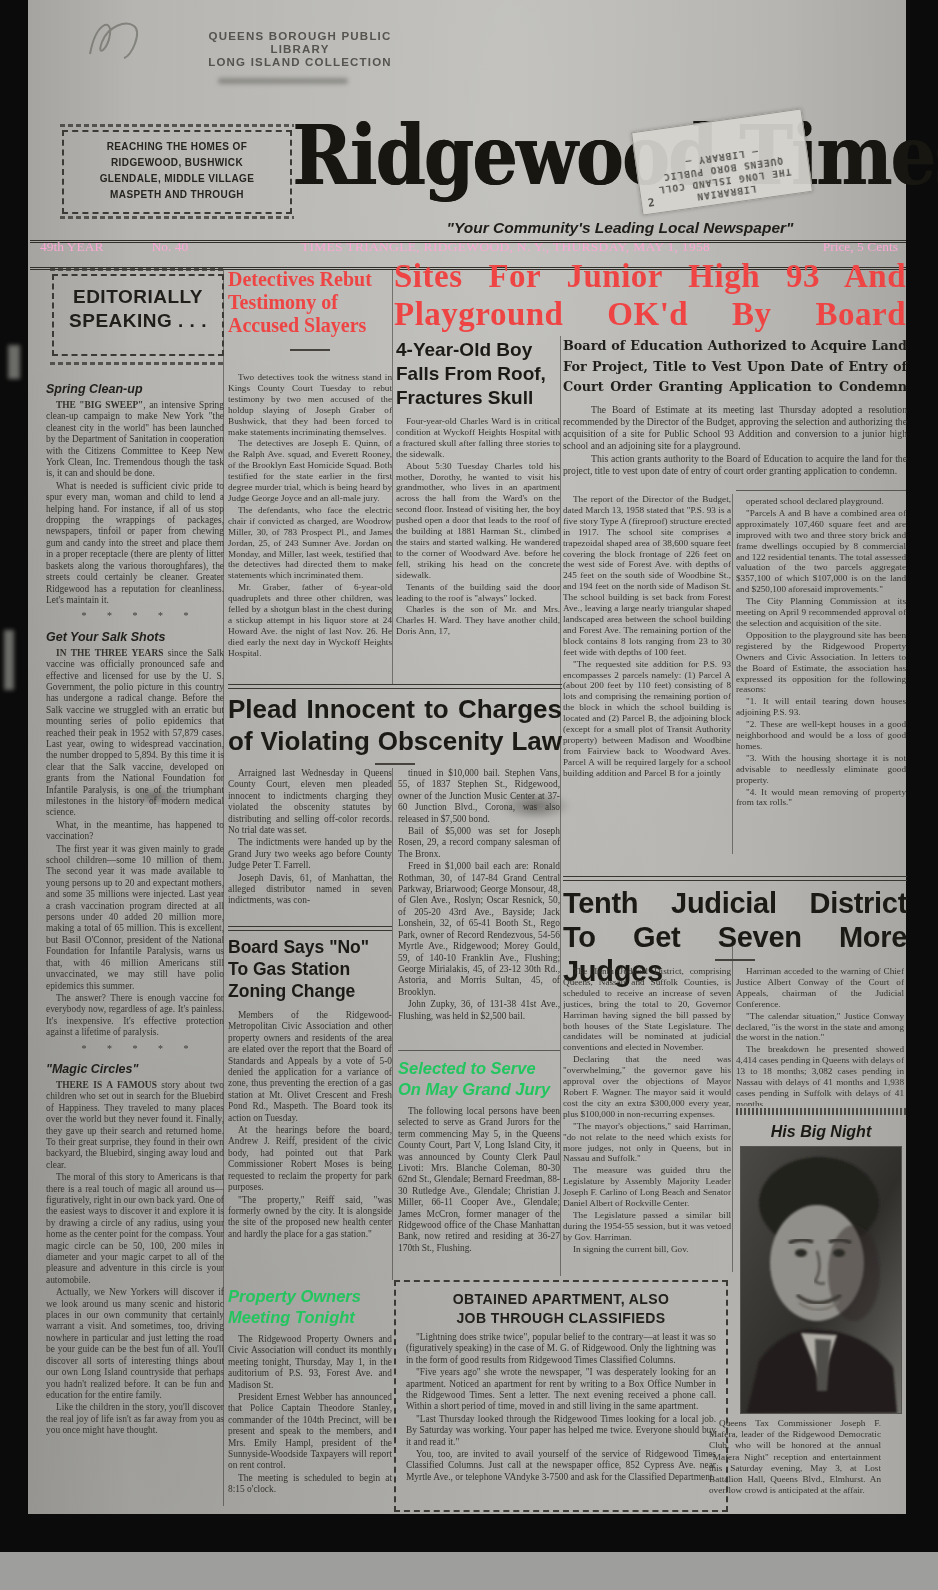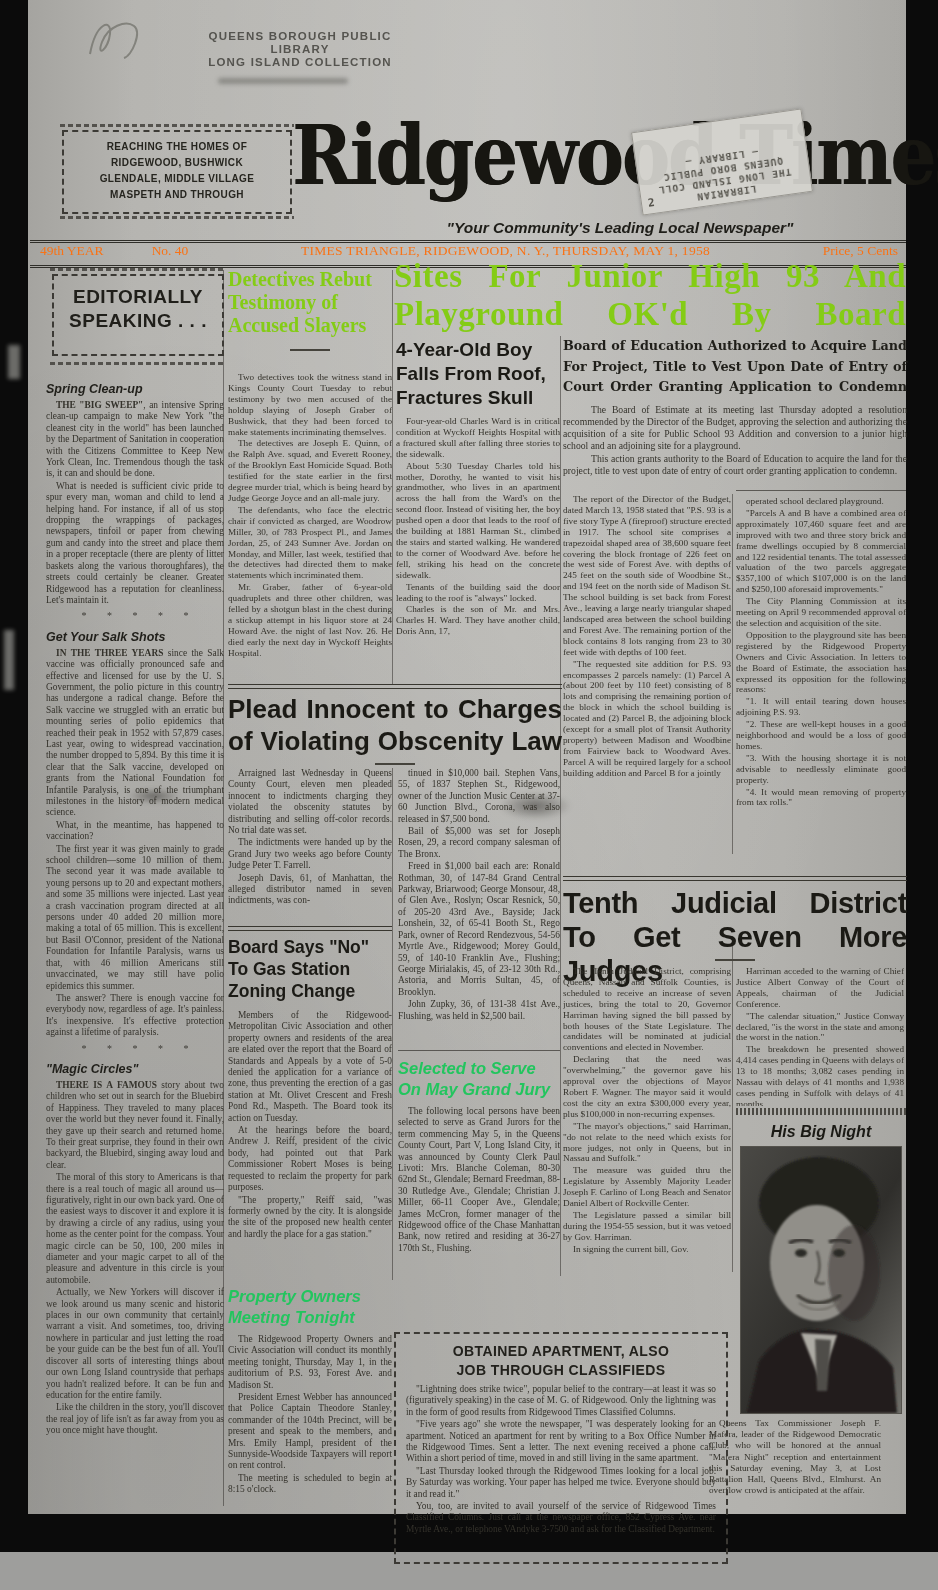--- a/index.html
+++ b/index.html
@@ -26,41 +26,41 @@
   .mast-title{font-family:"DejaVu Serif",serif;font-weight:700;font-size:72px;letter-spacing:-2px;
               color:#171611;transform:scaleY(1.14);transform-origin:top left;white-space:nowrap;
               text-shadow:.7px 0 0 #171611}
   .own-stamp{width:172px;height:84px;background:rgba(213,212,207,.93);border:1px solid #96948e;
              transform:rotate(-8deg);box-shadow:0 0 4px rgba(0,0,0,.25)}
   .own-inner{position:absolute;inset:4px;transform:rotate(180deg);text-align:center;
              font:700 9.5px/12px "DejaVu Sans Mono",monospace;letter-spacing:1px;color:#55534c;filter:blur(.35px)}
   .own-num{position:absolute;left:6px;bottom:4px;font:700 11px "DejaVu Sans Mono",monospace;color:#55534c}
   .tagline{width:380px;text-align:center;font:italic 700 15.5px "Liberation Sans",sans-serif;color:#1f1e19}
   .dateline{width:876px;height:28px;border-top:3px double #2f2e29;border-bottom:3px double #2f2e29;
-            display:flex;align-items:flex-start;font:13.5px "Liberation Serif",serif;color:#f97316;padding:0 8px}
+            display:flex;align-items:flex-end;font:13.5px "Liberation Serif",serif;color:#f9a8d4;padding:12px 8px}
   .dateline .yr{margin-left:2px}.dateline .no{margin-left:48px}
   .dateline .ctr{flex:1;text-align:center;letter-spacing:.3px}
 
   
   .vline{width:1px;background:rgba(52,50,45,.55)}
   .hline{height:1px;background:rgba(52,50,45,.7)}
   .drule{height:5px;border-top:1px solid #38362f;border-bottom:1px solid #38362f}
   .hatch{height:7px;background:repeating-linear-gradient(90deg,#3a3832 0 2px,transparent 2px 4px);opacity:.85}
   .crule{width:40px;height:0;border-top:2px solid #45433c;margin:3px auto}
 
   
   .body{font:9.4px/11.4px "Liberation Serif",serif;text-align:justify;color:#34322b;overflow:hidden}
   .dense{font-size:9.2px;line-height:10.9px}
   .para{text-indent:10px;margin:0 0 1px}
   .lead-ind .para{text-indent:28px}
   .ed-head{font:italic 700 12.5px/15px "Liberation Sans",sans-serif;color:#201f1a;margin:8px 0 3px}
   .sep{text-align:center;word-spacing:18px;font-size:10px;color:#3c3a34;margin:4px 0}
   .ed-box{border:2px dashed #3c3a35;text-align:center;padding-top:9px;
           font:700 19px/24px "Liberation Sans",sans-serif;letter-spacing:.5px;color:#201f1a}
-  .hl-serif{font-family:"Liberation Serif",serif;font-weight:700;color:#84cc16}
+  .hl-serif{font-family:"Liberation Serif",serif;font-weight:700;color:#ef4444}
   .hl-sans{font-family:"Liberation Sans",sans-serif;font-weight:700;color:#1b1a15}
   .ital-head{font:italic 700 16.5px/21px "Liberation Sans",sans-serif;color:#22c55e}
   .stretch{text-align:justify;text-align-last:justify}
   .det-hl{font-size:20px;line-height:23px}
   .sites-line{font-size:33px;line-height:37px;letter-spacing:.5px}
   .subhead{font-family:"DejaVu Serif",serif;font-weight:700;font-size:12.8px;line-height:20.5px;color:#201f1a}
   .obs-line{font-size:26px;line-height:30px}
   .jud-line{font-size:29px;line-height:34px;letter-spacing:-.3px}
   .boy-line{font-size:19px;line-height:24px}
   .gas-line{font-size:17.5px;line-height:22px}
@@ -312,21 +312,21 @@
     <div>Property Owners</div>
     <div>Meeting Tonight</div>
   </div>
   <div class="b body" style="left:228px;top:1334px;width:164px;height:174px">
 
   <p class="para">The Ridgewood Property Owners and Civic Association will conduct its monthly meeting tonight, Thursday, May 1, in the auditorium of P.S. 93, Forest Ave. and Madison St.</p>
       <p class="para">President Ernest Webber has announced that Police Captain Theodore Stanley, commander of the 104th Precinct, will be present and speak to the members, and Mrs. Emily Hampl, president of the Sunnyside-Woodside Taxpayers will report on rent control.</p>
       <p class="para">The meeting is scheduled to begin at 8:15 o'clock.</p>
     </div>
 
-  <div class="b clsf-box" style="left:394px;top:1332px;width:334px;height:232px">
+  <div class="b clsf-box" style="left:394px;top:1280px;width:334px;height:232px">
     <div class="clsf-title">OBTAINED APARTMENT, ALSO</div>
     <div class="clsf-title" style="margin-bottom:4px">JOB THROUGH CLASSIFIEDS</div>
     <div class="body" style="height:158px">
 
     <p class="para">"Lightning does strike twice", popular belief to the contrary—at least it was so (figuratively speaking) in the case of M. G. of Ridgewood. Only the lightning was in the form of good results from Ridgewood Times Classified Columns.</p>
         <p class="para">"Five years ago" she wrote the newspaper, "I was desperately looking for an apartment. Noticed an apartment for rent by writing to a Box Office Number in the Ridgewood Times. Sent a letter. The next evening received a phone call. Within a short period of time, moved in and still living in the same apartment.</p>
         <p class="para">"Last Thursday looked through the Ridgewood Times looking for a local job. By Saturday was working. Your paper has helped me twice. Everyone should buy it and read it."</p>
         <p class="para">You, too, are invited to avail yourself of the service of Ridgewood Times Classified Columns. Just call at the newspaper office, 852 Cypress Ave. near Myrtle Ave., or telephone VAndyke 3-7500 and ask for the Classified Department.</p>
       </div>
   </div>

